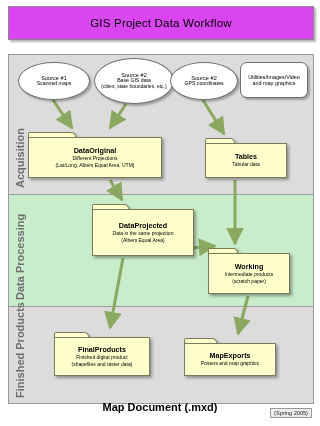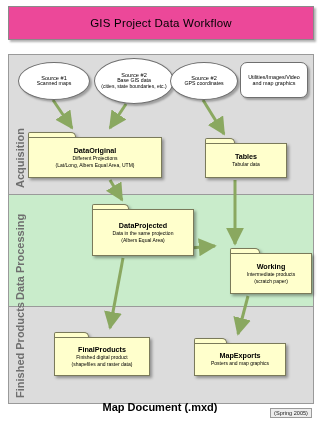--- a/index.html
+++ b/index.html
@@ -9,21 +9,21 @@
     font-family:"Liberation Sans", sans-serif;
     color:#000;
     position:relative;
     overflow:hidden;
   }
   .page{position:absolute;left:0;top:0;width:320px;height:426px;}
 
   
   .title-bar{
     position:absolute;left:8px;top:6px;width:304px;height:32px;
-    background:#ec4899;
+    background:#d946ef;
     border:1px solid #8a8a8a;
     box-shadow:2px 2px 2px rgba(0,0,0,0.30);
     display:flex;align-items:center;justify-content:center;
   }
   .title-bar span{font-size:11.5px;letter-spacing:.2px;}
 
   
   .band{position:absolute;left:8px;width:304px;border:1px solid #9a9a9a;}
   .band.acq{top:54px;height:140px;background:#dcdcdc;}
   .band.proc{top:194px;height:112px;background:#c9eccb;}
@@ -83,23 +83,23 @@
     background:#ffffcc;border:1px solid #7a7a5a;
     display:flex;flex-direction:column;align-items:center;justify-content:center;
     text-align:center;line-height:1.15;padding:1px 3px;box-sizing:border-box;
   }
   .folder .name{font-size:7.2px;font-weight:bold;}
   .folder .desc{font-size:5.0px;margin-top:1px;}
 
   #f-dataoriginal{left:28px;top:132px;width:134px;height:46px;}
   #f-tables{left:205px;top:138px;width:74px;height:40px;padding-left:8px;}
   #f-dataprojected{left:92px;top:204px;width:102px;height:52px;}
-  #f-working{left:208px;top:248px;width:82px;height:46px;margin-left:22px;}
+  #f-working{left:208px;top:248px;width:82px;height:46px;}
   #f-finalproducts{left:54px;top:332px;width:96px;height:44px;}
-  #f-mapexports{left:184px;top:338px;width:92px;height:38px;margin-left:10px;}
+  #f-mapexports{left:184px;top:338px;width:92px;height:38px;}
 
   
   .arrows{position:absolute;left:0;top:0;width:320px;height:426px;pointer-events:none;}
 
   
   .map-doc{
     position:absolute;left:8px;top:396px;width:304px;height:22px;
     display:flex;align-items:center;justify-content:center;
   }
   .map-doc span{font-size:11px;font-weight:bold;text-align:right;}

